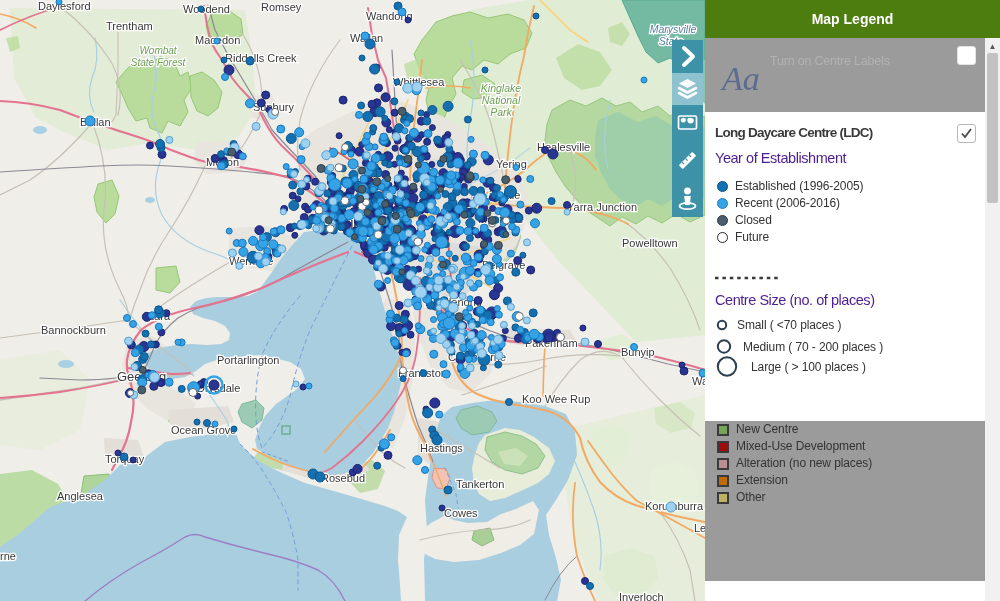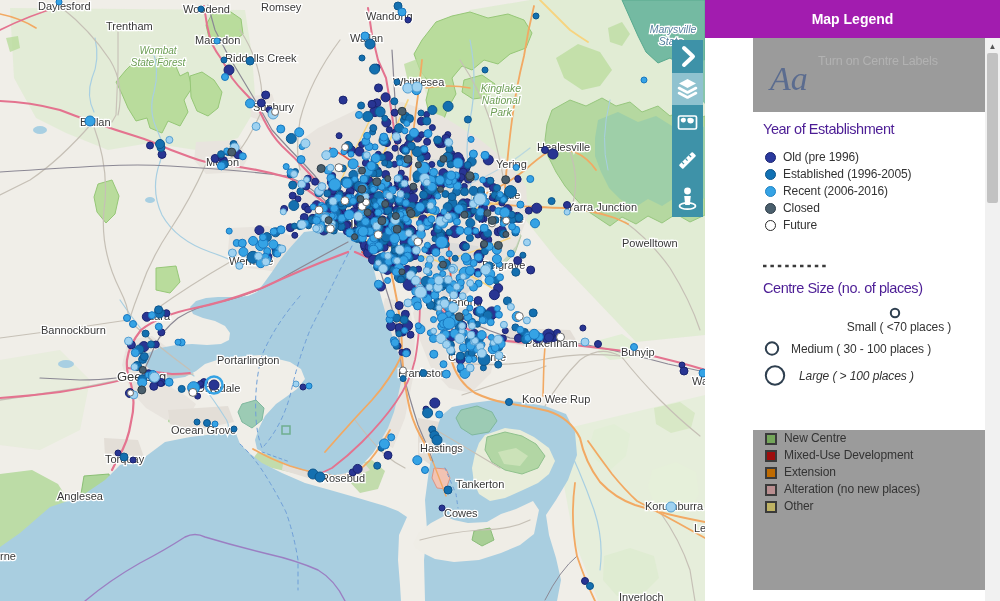--- a/index.html
+++ b/index.html
@@ -1,21 +1,21 @@
 <!DOCTYPE html>
 <html><head><meta charset="utf-8"><title>Map</title><style>
 * { margin:0; padding:0; box-sizing:border-box; }
 html,body { width:1000px; height:601px; overflow:hidden; }
 body { font-family:"Liberation Sans", sans-serif; position:relative; background:#f0eee8; }
 #map { position:absolute; left:0; top:0; }
 #toolbar { position:absolute; left:672px; top:40px; width:31px; height:177px; }
 .tbtn { position:absolute; left:0; width:31px; background:#3e92a8; display:flex; align-items:center; justify-content:center; }
 #sidebar { position:absolute; left:705px; top:0; width:295px; height:601px; background:#fff; }
-#sb-header { height:38px; background:#a21caf; color:#fff; font-weight:bold; font-size:14px; text-align:center; line-height:38px; }
-#sb-scroll { position:absolute; left:0; top:38px; width:280px; height:563px; background:#fff; overflow:hidden;padding-left:48px; }
+#sb-header { height:38px; background:#4d7c0f; color:#fff; font-weight:bold; font-size:14px; text-align:center; line-height:38px; }
+#sb-scroll { position:absolute; left:0; top:38px; width:280px; height:563px; background:#fff; overflow:hidden; }
 .gray-block { position:relative; background:#9b9b9b; width:280px; }
 .aa { position:absolute; left:17px; top:22px; font-family:"Liberation Serif", serif; font-style:italic; font-size:34px; color:#5b6c8f; }
 .labels-txt { position:absolute; left:65px; top:16px; color:#b2b2b2; font-size:12.5px; letter-spacing:-0.2px; }
 .cbox { position:absolute; right:9px; width:19px; height:19px; background:#fff; border-radius:3px; display:flex; align-items:center; justify-content:center; }
 .white-block { background:#fff; width:280px; position:relative; }
 .row-title { position:relative; padding:11px 0 0 10px; }
 .bold15 { font-weight:bold; font-size:13.5px; letter-spacing:-0.75px; color:#3a3a3a; }
 .sub15 { font-size:14.5px; letter-spacing:-0.45px; color:#4c1d95; padding-left:10px; margin-top:9px; }
 .items { margin-top:12px; }
 .item { font-size:12px; letter-spacing:-0.1px; color:#333; padding-left:12px; height:17px; line-height:17px; display:flex; align-items:center; }
@@ -1487,58 +1487,64 @@
 
 <div id="sidebar">
   <div id="sb-header">Map Legend</div>
   <div id="sb-scroll">
     <div class="gray-block" style="height:74px;">
       <div class="aa">Aa</div>
       <div class="labels-txt">Turn on Centre Labels</div>
       <div class="cbox" style="top:8px;border:1px solid #e3e3e3;"></div>
     </div>
     <div class="white-block">
+      <div class="row-title"><span class="bold15">Long Daycare Centre (LDC)</span>
+        <div class="cbox" style="top:12px;border:1px solid #b9b9b9;">
+            <svg width="13" height="13" viewBox="0 0 13 13">
+              <path d="M2 6.5 L5 10 L11 2" stroke="#4a4a4a" stroke-width="1.8" fill="none"></path>
+            </svg>
+          </div>
+      </div>
       <div class="sub15">Year of Establishment</div>
       <div class="items">
-        <div class="item"><span class="dot" style="background:#2b3a9e;border-color:#1a2470;"></span>Old (pre 1996)</div>
         <div class="item"><span class="dot" style="background:#1272b4;border-color:#0d568c;"></span>Established (1996-2005)</div>
         <div class="item"><span class="dot" style="background:#35a3e5;border-color:#1f83c4;"></span>Recent (2006-2016)</div>
         <div class="item"><span class="dot" style="background:#4a5f6d;border-color:#2f3d47;"></span>Closed</div>
         <div class="item"><span class="dot" style="background:#fff;border-color:#2a2a2a;"></span>Future</div>
       </div>
       <svg width="63" height="4" style="display:block;margin:30px 0 0 10px;">
           <line x1="0" y1="2" x2="63" y2="2" stroke="#3a3a3a" stroke-width="2.4" stroke-dasharray="3.5 3.9"></line>
         </svg>
       <div class="sub15" style="margin-top:12px;">Centre Size (no. of places)</div>
-      <div class="size-item" style="margin-top:10px;flex-direction:column;">
+      <div class="size-item" style="margin-top:10px;">
           <svg width="20" height="14">
             <circle cx="7" cy="7" r="4.2" fill="#fff" stroke="#2e3f4f" stroke-width="2"></circle>
           </svg>
           <span>Small ( &lt;70 places )</span>
         </div>
       <div class="size-item" style="margin-top:6px;">
           <svg width="26" height="17">
             <circle cx="9" cy="8.5" r="6.2" fill="#fff" stroke="#2e3f4f" stroke-width="2"></circle>
           </svg>
-          <span>Medium ( 30 - 100 places )</span>
+          <span>Medium ( 70 - 200 places )</span>
         </div>
-      <div class="size-item" style="margin-top:7px;font-style:italic;">
+      <div class="size-item" style="margin-top:0px;">
           <svg width="34" height="23">
             <circle cx="12" cy="11.5" r="9.2" fill="#fff" stroke="#2e3f4f" stroke-width="2"></circle>
           </svg>
           <span>Large ( &gt; 100 places )</span>
         </div>
       <div style="height:33px;"></div>
     </div>
     <div class="gray-block" style="height:160px;">
       <div class="items" style="margin-top:10px;">
         <div class="item"><span class="sq" style="background:#74a65a;"></span>New Centre</div>
         <div class="item"><span class="sq" style="background:#9e0d0d;"></span>Mixed-Use Development</div>
+        <div class="item"><span class="sq" style="background:#b98e90;"></span>Alteration (no new places)</div>
         <div class="item"><span class="sq" style="background:#bf6b02;"></span>Extension</div>
-        <div class="item"><span class="sq" style="background:#b98e90;"></span>Alteration (no new places)</div>
         <div class="item"><span class="sq" style="background:#beb264;"></span>Other</div>
       </div>
     </div>
   </div>
   <div id="sb-scrollbar">
     <div class="arrow">▲</div>
     <div class="thumb"></div>
   </div>
 </div>
 </body></html>

